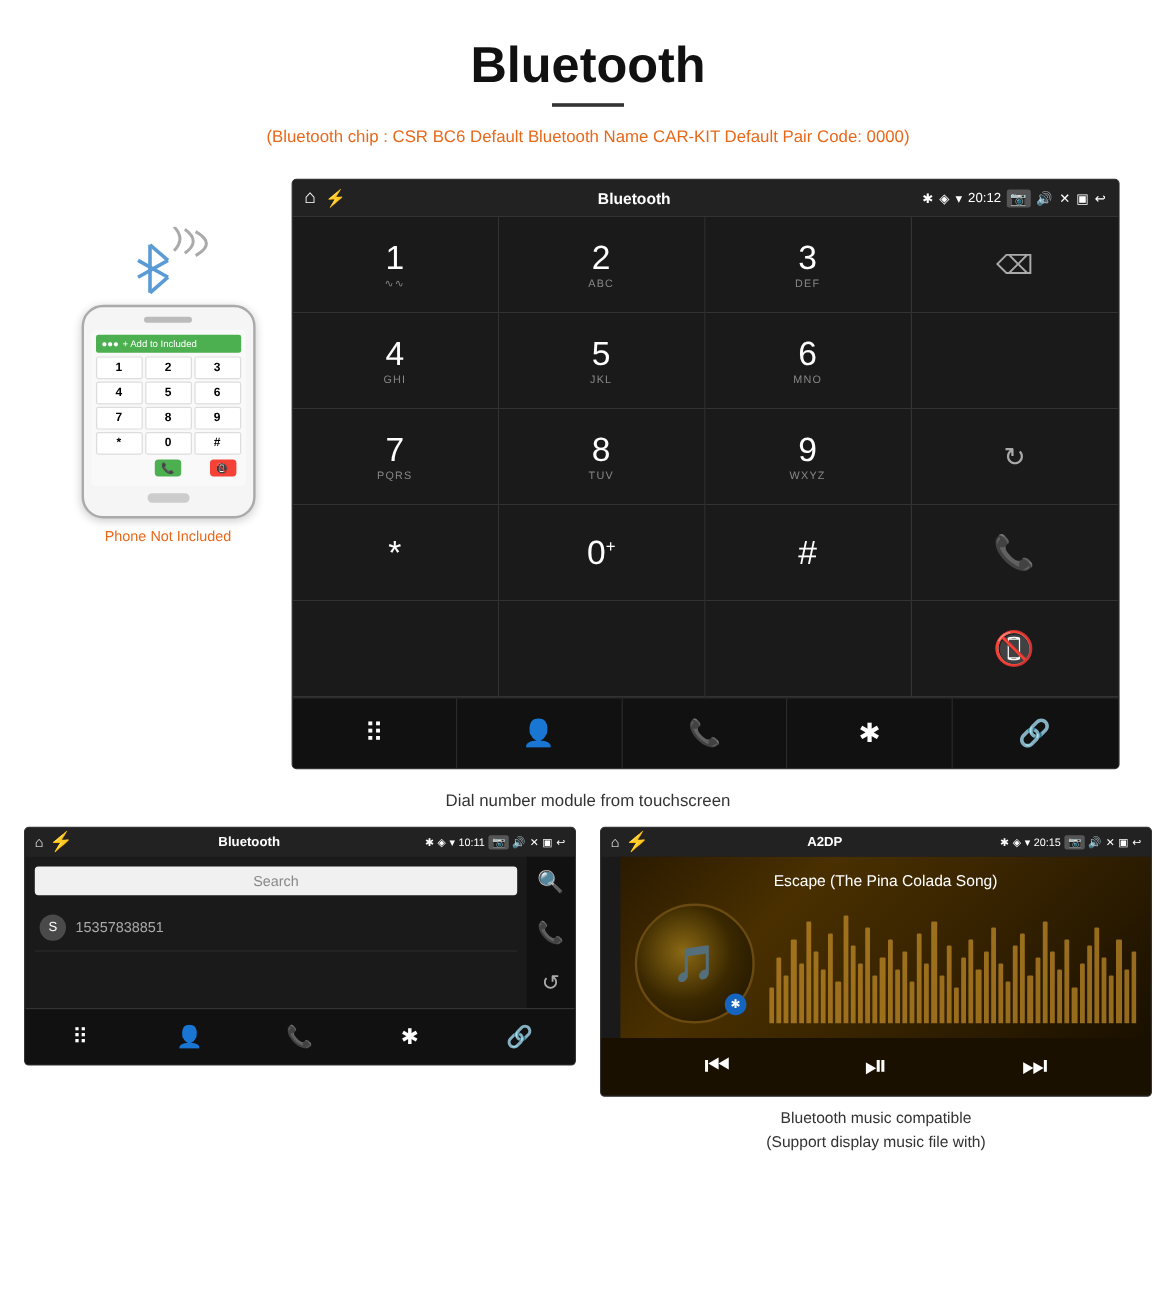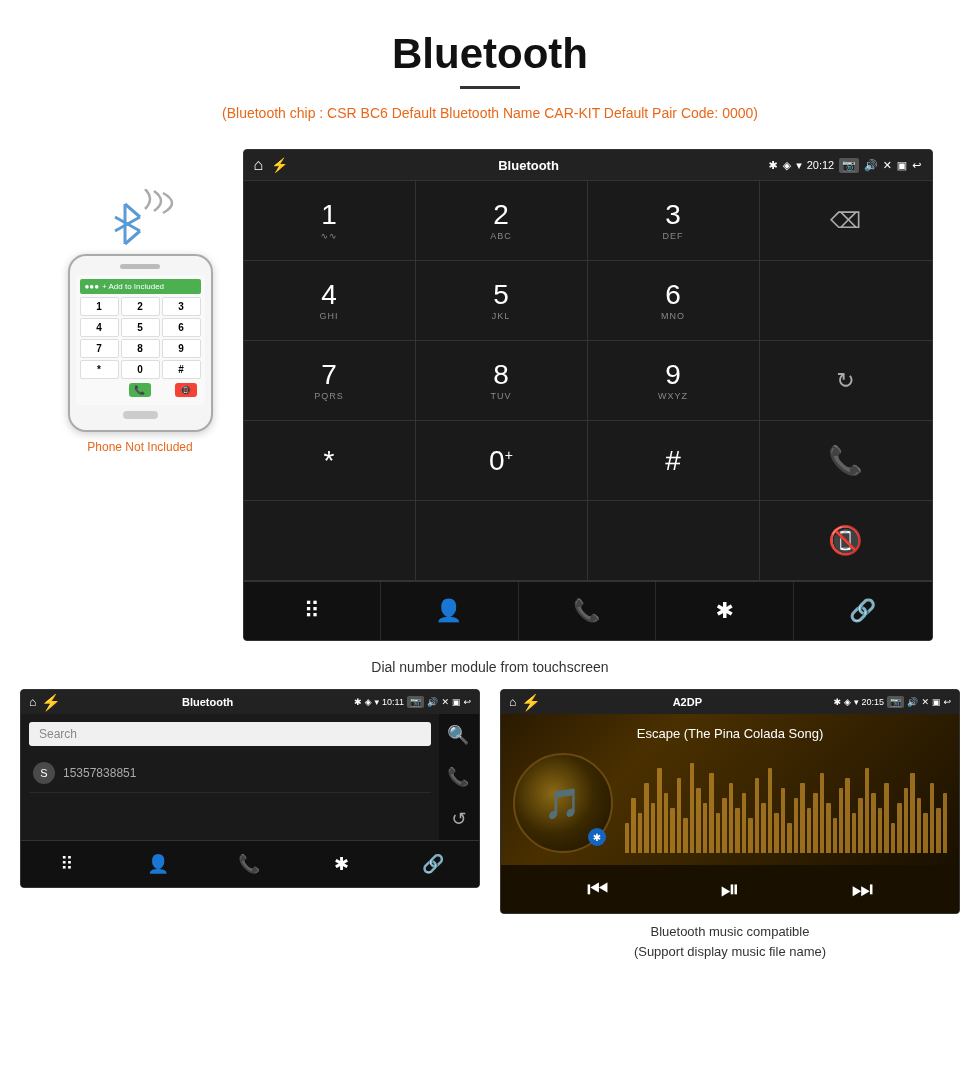--- a/index.html
+++ b/index.html
@@ -332,20 +332,21 @@
       font-size: 11px;
       margin-right: 8px;
       flex-shrink: 0;
     }
     .contact-name { font-size: 13px; color: white; flex: 1; }
     .contact-phone { font-size: 12px; color: #aaa; }
 
     
     .phonebook-with-sidebar {
       display: flex;
+      text-align: center;
     }
     .phonebook-sidebar {
       width: 40px;
       background: #111;
       display: flex;
       flex-direction: column;
       align-items: center;
       padding: 10px 0;
       gap: 20px;
     }
@@ -367,20 +368,21 @@
       font-size: 18px;
       cursor: pointer;
     }
 
     
     .music-screen-content {
       background: linear-gradient(135deg, #2a1a00 0%, #4a3000 30%, #1a1000 100%);
       padding: 12px;
       position: relative;
       overflow: hidden;
+      margin-left: 16px;
     }
     .music-title {
       text-align: center;
       color: white;
       font-size: 13px;
       margin-bottom: 12px;
     }
     .music-main-area {
       display: flex;
       align-items: center;
@@ -751,18 +753,18 @@
 
         <div class="music-controls">
           <span class="ctrl-btn">⏮</span>
           <span class="ctrl-btn">⏯</span>
           <span class="ctrl-btn">⏭</span>
         </div>
       </div>
 
       <div class="screenshot-caption">
         <span>Bluetooth music compatible</span><br>
-        <span>(Support display music file name)</span>
+        <span>(Support display music file with)</span>
       </div>
     </div>
 
   </div>
 </div>
 
 </body></html>

